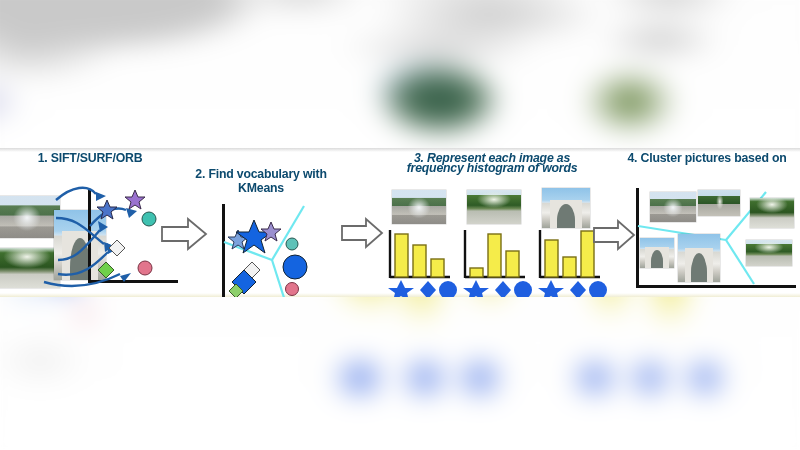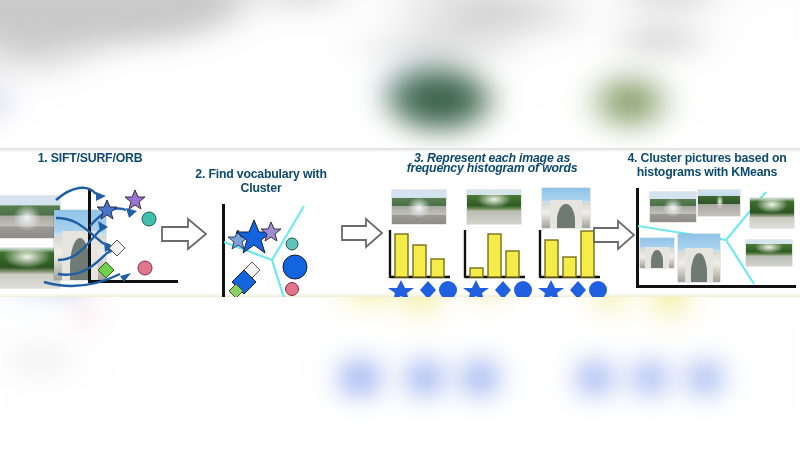--- a/index.html
+++ b/index.html
@@ -148,21 +148,21 @@
         <circle cx="145" cy="120" r="7" fill="#e2758c" stroke="#7a3344" stroke-width="1"></circle>
       </svg>
     </div>
 
     <svg class="bigarrow" style="left:160px;top:68px;width:48px;height:36px;" viewBox="0 0 48 36">
       <polygon points="2,11 28,11 28,3 46,18 28,33 28,25 2,25" fill="#ffffff" stroke="#6b6b6b" stroke-width="1.8"></polygon>
     </svg>
 
     <div class="panel" style="left:186px;width:150px;margin-top:16px;">
       <div class="ptitle" style="top:3px;">2. Find vocabulary with</div>
-      <div class="ptitle" style="top:17px;">Cluster</div>
+      <div class="ptitle" style="top:17px;">KMeans</div>
 
       <div class="axis vline" style="left:36px;top:40px;height:100px;"></div>
       <div class="axis hline" style="left:36px;top:137px;width:102px;"></div>
 
       <svg style="position:absolute;left:0;top:0;width:150px;height:149px;">
 
         <g stroke="#6fe8f0" stroke-width="2.2" fill="none">
           <path d="M38,78 L86,96"></path>
           <path d="M86,96 L118,42"></path>
           <path d="M86,96 L100,140"></path>
@@ -234,21 +234,20 @@
         </g>
       </svg>
     </div>
 
     <svg class="bigarrow" style="left:592px;top:70px;width:44px;height:34px;" viewBox="0 0 44 34">
       <polygon points="2,10 26,10 26,3 42,17 26,31 26,24 2,24" fill="#ffffff" stroke="#6b6b6b" stroke-width="1.8"></polygon>
     </svg>
 
     <div class="panel" style="left:614px;width:186px;">
       <div class="ptitle" style="top:3px;text-align:center;">4. Cluster pictures based on</div>
-      <div class="ptitle" style="top:17px;">histograms with KMeans</div>
 
       <div class="axis vline" style="left:22px;top:40px;height:100px;"></div>
       <div class="axis hline" style="left:22px;top:137px;width:160px;"></div>
 
       <svg style="position:absolute;left:0;top:0;width:186px;height:149px;">
         <g stroke="#6fe8f0" stroke-width="2.2" fill="none">
           <path d="M24,78 L112,92"></path>
           <path d="M112,92 L152,44"></path>
           <path d="M112,92 L140,136"></path>
         </g>

